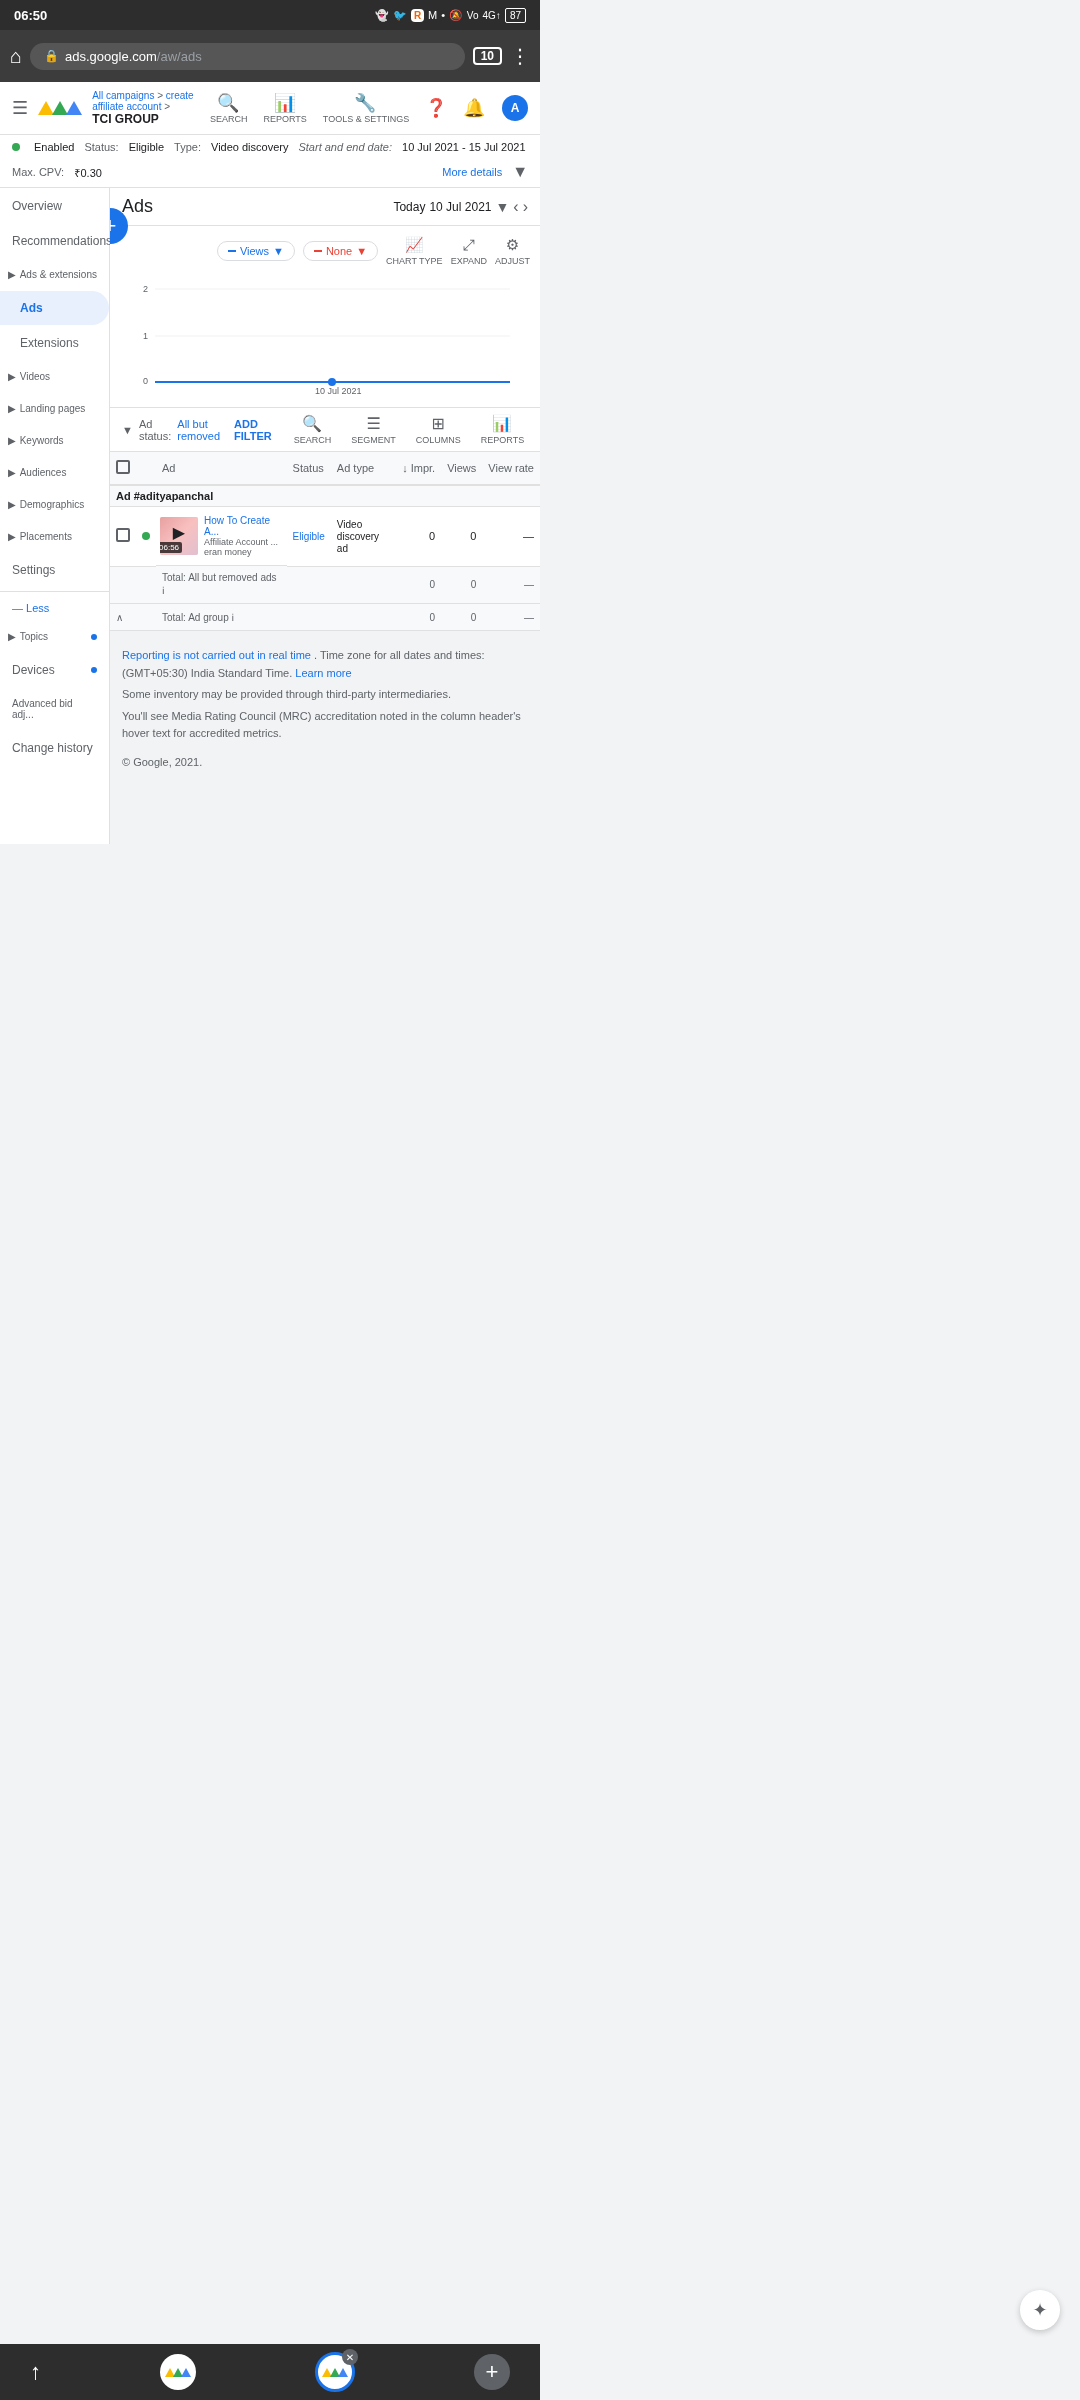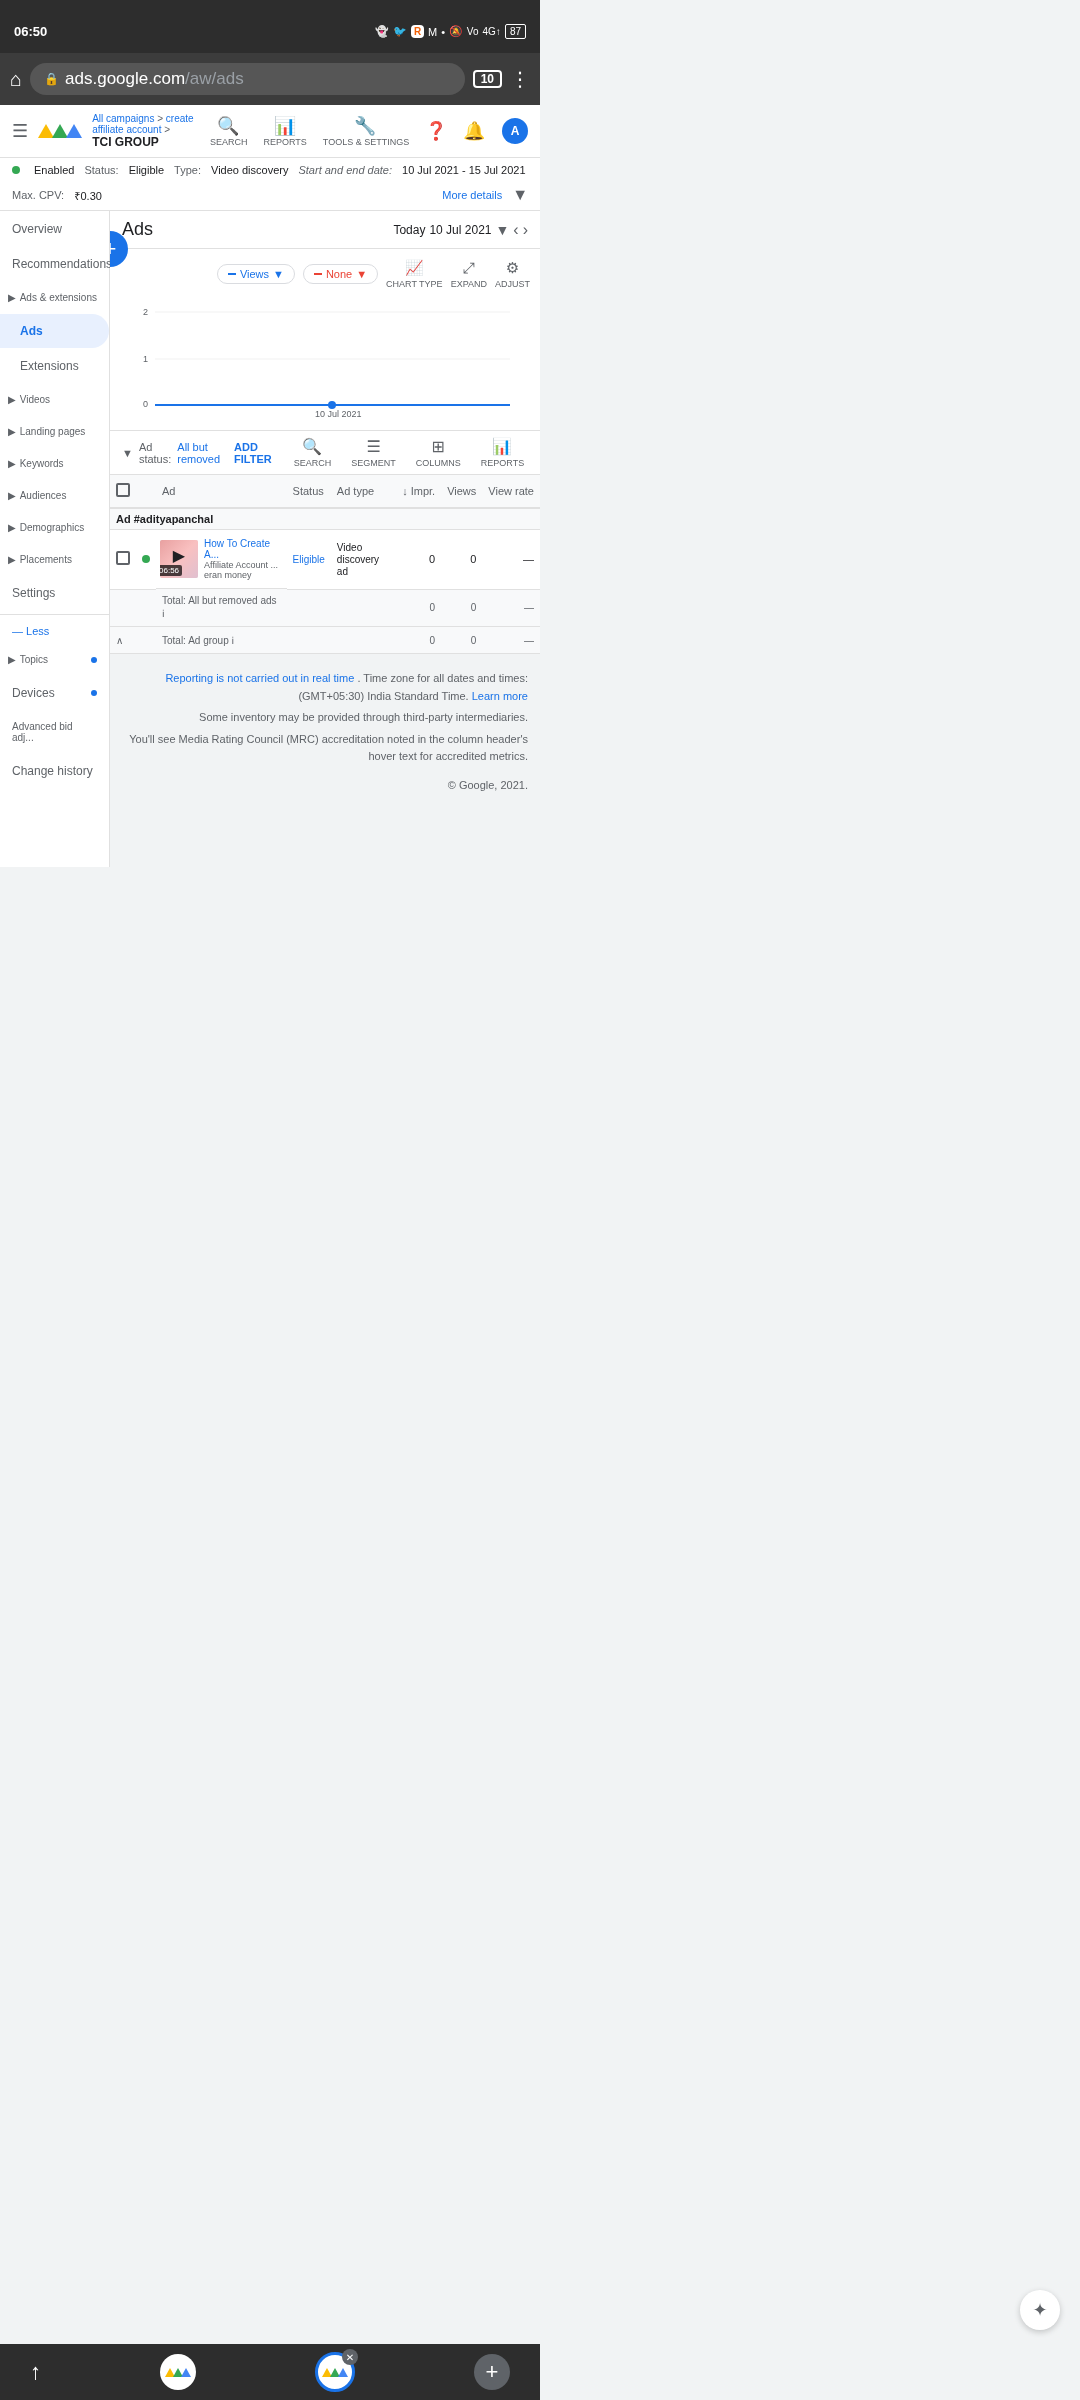--- a/index.html
+++ b/index.html
@@ -5,23 +5,23 @@
   <style>
     * { box-sizing: border-box; margin: 0; padding: 0; }
     body { width: 540px; background: #f1f3f4; font-family: Arial, sans-serif; font-size: 12px; color: #202124; }
 
     
     .status-bar {
       background: #2d2d2d;
       color: white;
       display: flex;
       justify-content: space-between;
-      align-items: flex-end;
+      align-items: center;
       padding: 14px 14px;
-      height: 53px;
+      height: 30px;
     }
     .status-time { font-size: 13px; font-weight: bold; }
     .status-icons { display: flex; align-items: center; gap: 4px; font-size: 11px; }
 
     
     .browser-bar {
       background: #3c3c3c;
       padding: 8px 10px;
       display: flex;
       align-items: center;
@@ -31,21 +31,21 @@
     .home-icon { color: white; font-size: 20px; }
     .url-bar {
       flex: 1;
       background: #565656;
       border-radius: 20px;
       padding: 6px 14px;
       display: flex;
       align-items: center;
       gap: 6px;
     }
-    .url-text { color: white; font-size: 17px; }
+    .url-text { color: white; font-size: 13px; }
     .tab-count {
       background: transparent;
       border: 2px solid white;
       border-radius: 4px;
       color: white;
       font-size: 12px;
       padding: 0 6px;
       font-weight: bold;
     }
     .menu-dots { color: white; font-size: 20px; }
@@ -301,21 +301,21 @@
       right: 20px;
       background: #fff;
       border: none;
       border-radius: 50%;
       width: 40px; height: 40px;
       box-shadow: 0 2px 6px rgba(0,0,0,0.2);
       display: flex; align-items: center; justify-content: center;
       font-size: 18px; cursor: pointer; color: #5f6368;
     }
 
-    .mb-56 { margin-bottom: 56px; text-align: right; }
+    .mb-56 { margin-bottom: 56px; }
   </style>
 </head>
 <body>
 
 <div class="status-bar">
   <span class="status-time">06:50</span>
   <div class="status-icons">
     <span>👻</span>
     <span>🐦</span>
     <span style="background:#fff;color:#f26207;border-radius:4px;font-size:10px;padding:1px 3px;font-weight:bold;">R</span>

